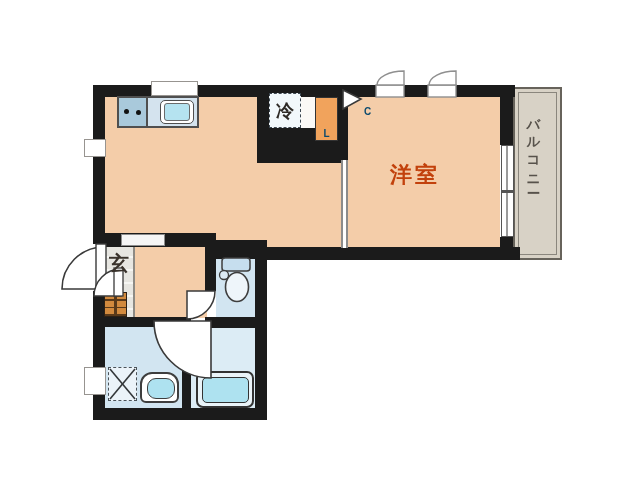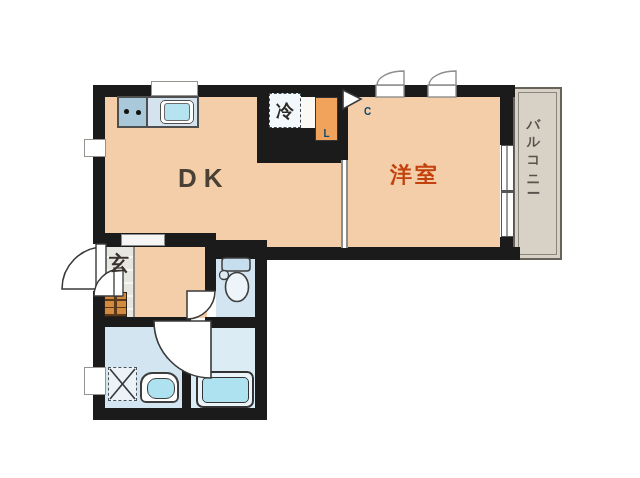--- a/index.html
+++ b/index.html
@@ -121,19 +121,18 @@
     <ellipse cx="237" cy="287" rx="11.5" ry="14.5" fill="#eef5fa" stroke="#3e3e3e" stroke-width="1.6"></ellipse>
 
     <rect x="376" y="85" width="28" height="12" fill="#ffffff" stroke="#8f8f8f" stroke-width="1.4"></rect>
     <path d="M377,85 A27,14 0 0 1 404,71 L404,85 Z" fill="#ffffff" stroke="#8f8f8f" stroke-width="1.4"></path>
     <rect x="428" y="85" width="28" height="12" fill="#ffffff" stroke="#8f8f8f" stroke-width="1.4"></rect>
     <path d="M429,85 A27,14 0 0 1 456,71 L456,85 Z" fill="#ffffff" stroke="#8f8f8f" stroke-width="1.4"></path>
 
     <polygon points="343,90 361,99 343,109" fill="#ffffff" stroke="#3a3a3a" stroke-width="1.6"></polygon>
   </svg>
 
-  <div class="abs label" style="left:178px;top:163px;font-size:26px;letter-spacing:7px;color:#4a4136;">DK</div>
   <div class="abs label" style="left:390px;top:160px;font-size:22px;letter-spacing:3px;color:#c2410c;">洋室</div>
   <div class="abs label" style="left:103px;top:250px;width:32px;text-align:center;font-size:20px;color:#3a332c;">玄</div>
   <div class="abs" style="left:524px;top:108px;height:152px;writing-mode:vertical-rl;text-orientation:upright;
               font-size:13.5px;letter-spacing:4px;color:#57524b;font-weight:bold;">バルコニー</div>
 
 </div>
 
 </body></html>

